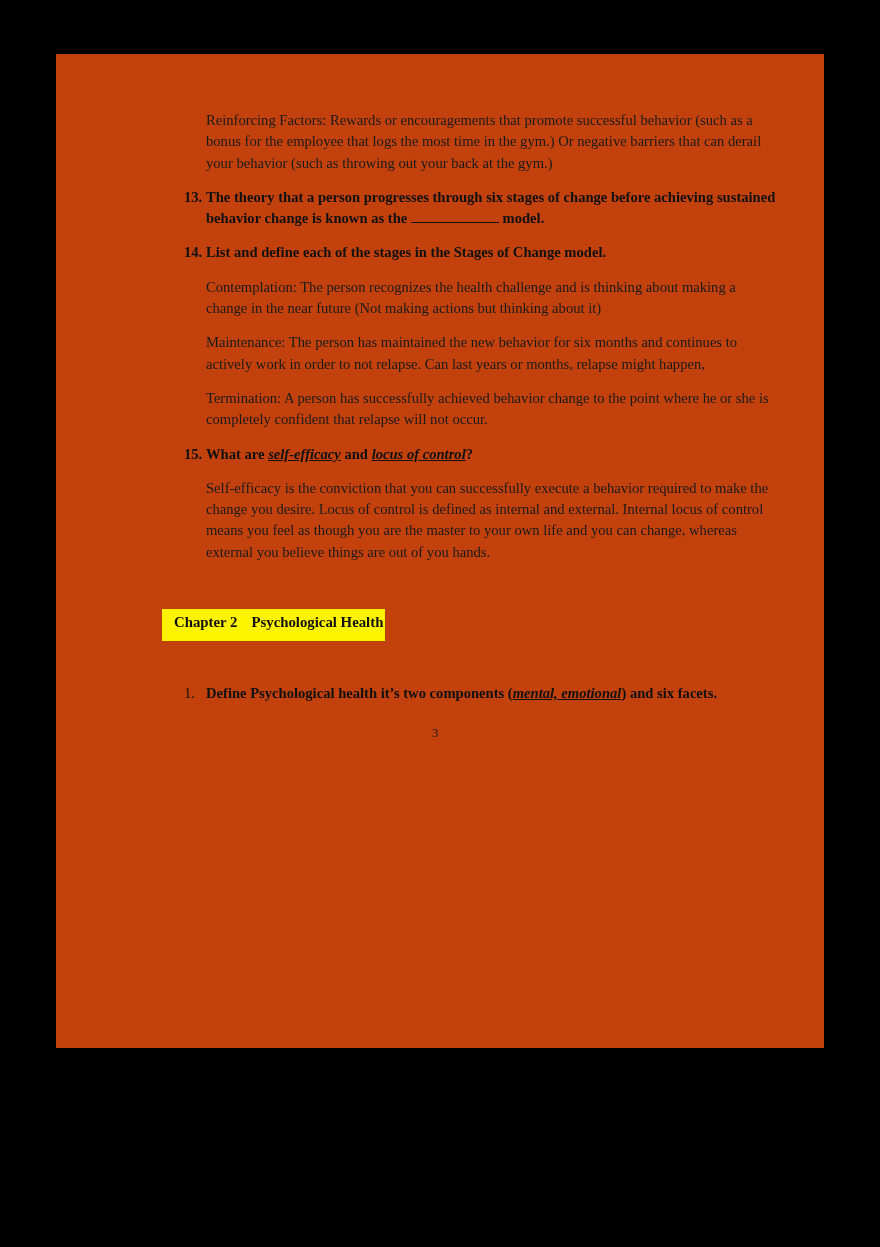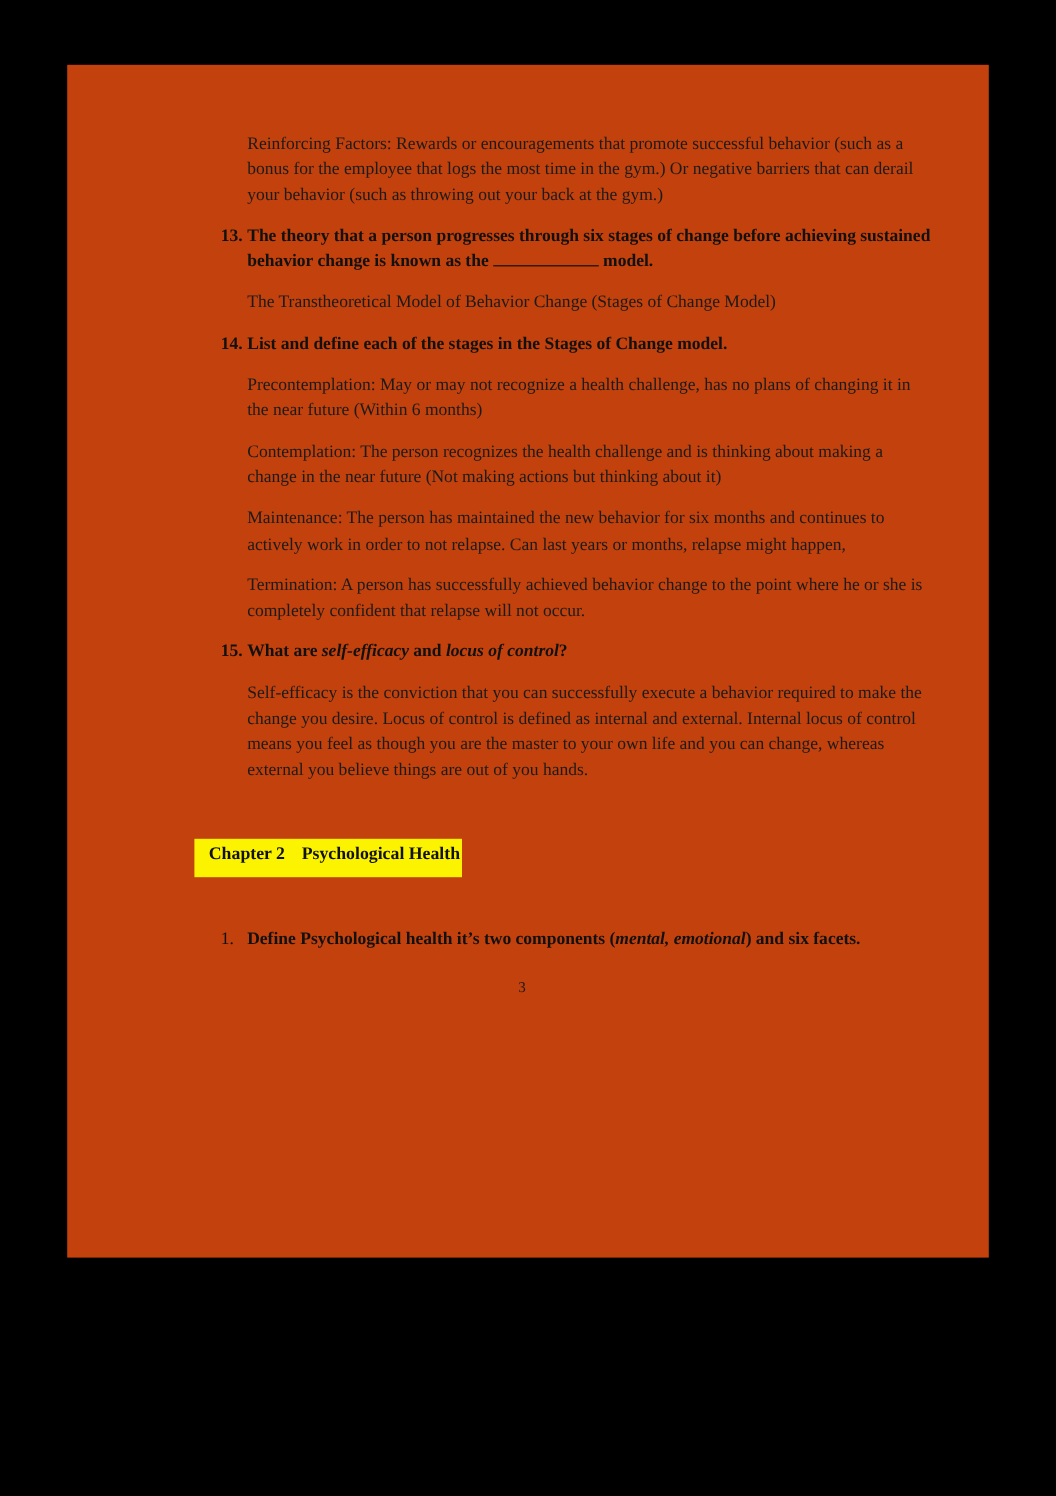--- a/index.html
+++ b/index.html
@@ -55,21 +55,21 @@
     font-weight: bold;
   }
   .qnum.light { font-weight: normal; }
   .qtext { flex: 1 1 auto; }
   .blank {
     border-bottom: 1px solid #111;
     display: inline-block;
     width: 88px;
     vertical-align: baseline;
   }
-  .ital { font-style: italic; }
+  .ital { font-style: italic; text-decoration: underline; }
   .chapter-wrap {
     margin-top: 46px;
     margin-left: 58px;
     margin-bottom: 42px;
   }
   .chapter-head {
     display: inline-block;
     background: #fcf300;
     font-weight: bold;
     font-size: 14.8px;
@@ -92,28 +92,26 @@
 <div id="page">
   <div class="content">
 
     <p class="para">Reinforcing Factors: Rewards or encouragements that promote successful behavior (such as a bonus for the employee that logs the most time in the gym.) Or negative barriers that can derail your behavior (such as throwing out your back at the gym.)</p>
 
     <div class="qitem">
       <span class="qnum">13.</span>
       <span class="qtext"><span>The theory that a person progresses through six stages of change before achieving sustained behavior change is known as the </span><span class="blank"></span><span> model.</span></span>
     </div>
 
-    <p class="para">The Transtheoretical Model of Behavior Change (Stages of Change Model)</p>
 
     <div class="qitem">
       <span class="qnum">14.</span>
       <span class="qtext">List and define each of the stages in the Stages of Change model.</span>
     </div>
 
-    <p class="para">Precontemplation: May or may not recognize a health challenge, has no plans of changing it in the near future (Within 6 months)</p>
     <p class="para">Contemplation: The person recognizes the health challenge and is thinking about making a change in the near future (Not making actions but thinking about it)</p>
     <p class="para">Maintenance: The person has maintained the new behavior for six months and continues to actively work in order to not relapse. Can last years or months, relapse might happen,</p>
     <p class="para">Termination: A person has successfully achieved behavior change to the point where he or she is completely confident that relapse will not occur.</p>
 
     <div class="qitem">
       <span class="qnum">15.</span>
       <span class="qtext"><span>What are </span><span class="ital">self-efficacy</span><span> and </span><span class="ital">locus of control</span><span>?</span></span>
     </div>
 
     <p class="para">Self-efficacy is the conviction that you can successfully execute a behavior required to make the change you desire. Locus of control is defined as internal and external. Internal locus of control means you feel as though you are the master to your own life and you can change, whereas external you believe things are out of you hands.</p>

